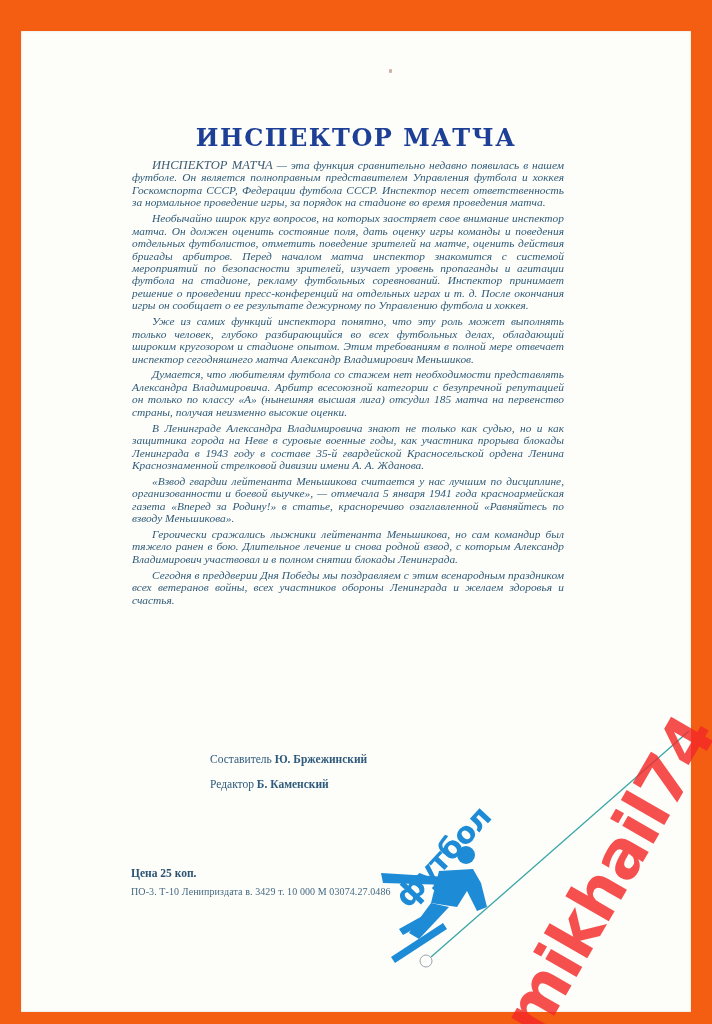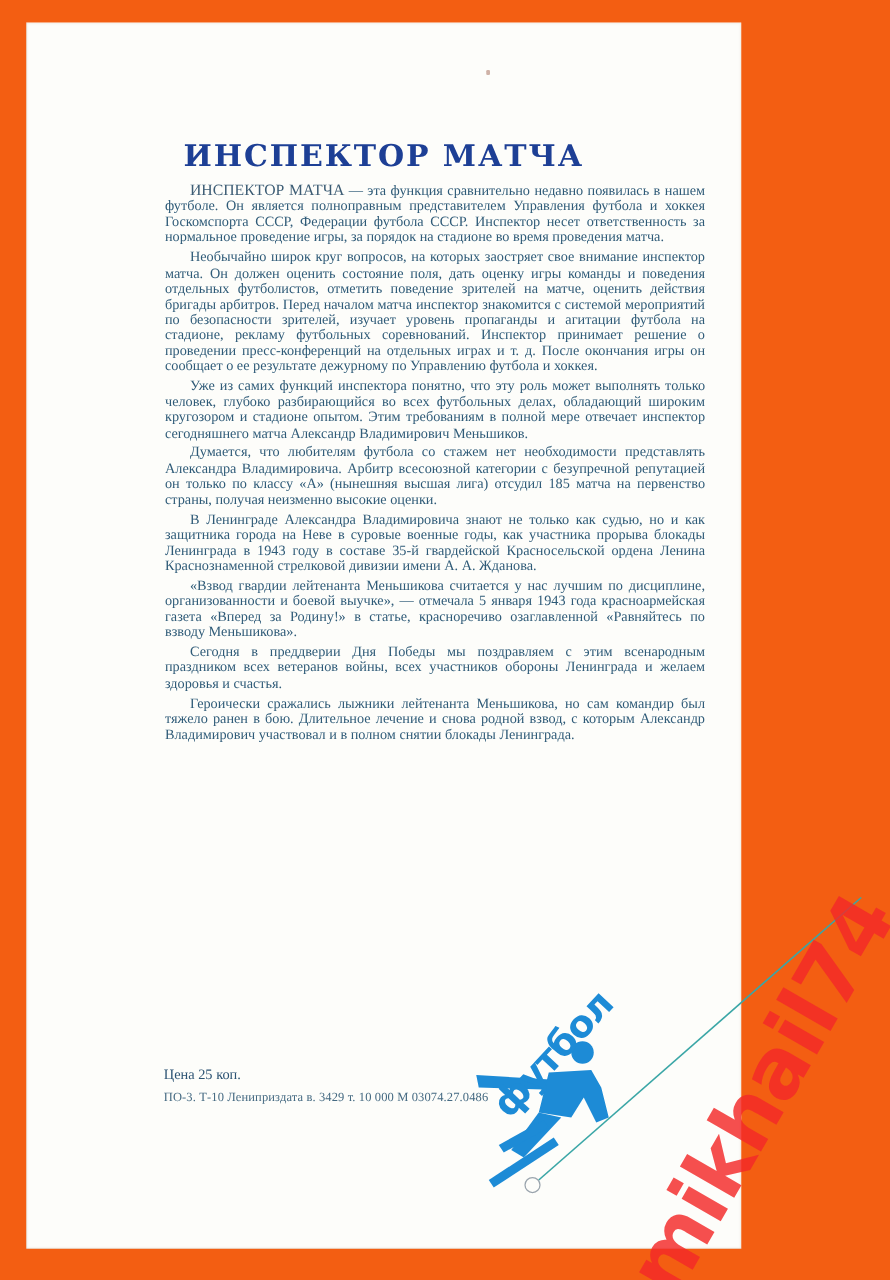--- a/index.html
+++ b/index.html
@@ -10,22 +10,22 @@
     overflow: hidden;
     background: #f35e12;
   }
   body {
     position: relative;
     font-family: "Liberation Serif", "DejaVu Serif", serif;
   }
   .sheet {
     position: absolute;
     left: 21px;
-    top: 18px;
-    width: 572px;
+    top: 31px;
+    width: 670px;
     height: 981px;
     background: #fdfdfa;
     box-shadow: inset 0 0 2px rgba(120,90,60,0.25);
   }
   .title {
     position: absolute;
     left: 0;
     top: 92px;
     width: 100%;
     text-align: center;
@@ -42,20 +42,21 @@
     top: 128px;
     width: 432px;
     color: #2f5b78;
     font-size: 11.4px;
     line-height: 12.45px;
     text-align: justify;
   }
   .body-text p {
     margin: 0 0 3.4px 0;
     text-indent: 20px;
+    font-style: italic;
   }
   .body-text p .lead {
     color: #3c5c74;
     font-size: 12.6px;
   }
   .credits {
     position: absolute;
     left: 189px;
     top: 722px;
     color: #2e5a7c;
@@ -64,21 +65,21 @@
   .credit-line {
     margin: 0 0 13px 0;
     white-space: nowrap;
   }
   .credit-line .name { font-weight: bold; }
   .price {
     position: absolute;
     left: 110px;
     top: 836px;
     color: #2c5373;
-    font-weight: normal;
+    font-weight: bold;
     font-size: 11.5px;
     white-space: nowrap;
   }
   .print-info {
     position: absolute;
     left: 110px;
     top: 855px;
     color: #456a82;
     font-size: 10px;
     white-space: nowrap;
@@ -134,25 +135,35 @@
   <div class="speck" style="left:368px; top:38px;"></div>
 
   <h1 class="title">ИНСПЕКТОР МАТЧА</h1>
 
   <div class="body-text">
     <p><span class="lead">ИНСПЕКТОР МАТЧА</span><span> — эта функция сравнительно недавно появилась в нашем футболе. Он является полноправным представителем Управления футбола и хоккея Госкомспорта СССР, Федерации футбола СССР. Инспектор несет ответственность за нормальное проведение игры, за порядок на стадионе во время проведения матча.</span></p>
     <p>Необычайно широк круг вопросов, на которых заостряет свое внимание инспектор матча. Он должен оценить состояние поля, дать оценку игры команды и поведения отдельных футболистов, отметить поведение зрителей на матче, оценить действия бригады арбитров. Перед началом матча инспектор знакомится с системой мероприятий по безопасности зрителей, изучает уровень пропаганды и агитации футбола на стадионе, рекламу футбольных соревнований. Инспектор принимает решение о проведении пресс-конференций на отдельных играх и т. д. После окончания игры он сообщает о ее результате дежурному по Управлению футбола и хоккея.</p>
     <p>Уже из самих функций инспектора понятно, что эту роль может выполнять только человек, глубоко разбирающийся во всех футбольных делах, обладающий широким кругозором и стадионе опытом. Этим требованиям в полной мере отвечает инспектор сегодняшнего матча Александр Владимирович Меньшиков.</p>
     <p>Думается, что любителям футбола со стажем нет необходимости представлять Александра Владимировича. Арбитр всесоюзной категории с безупречной репутацией он только по классу «А» (нынешняя высшая лига) отсудил 185 матча на первенство страны, получая неизменно высокие оценки.</p>
     <p>В Ленинграде Александра Владимировича знают не только как судью, но и как защитника города на Неве в суровые военные годы, как участника прорыва блокады Ленинграда в 1943 году в составе 35-й гвардейской Красносельской ордена Ленина Краснознаменной стрелковой дивизии имени А. А. Жданова.</p>
-    <p>«Взвод гвардии лейтенанта Меньшикова считается у нас лучшим по дисциплине, организованности и боевой выучке», — отмечала 5 января 1943 года красноармейская газета «Вперед за Родину!» в статье, красноречиво озаглавленной «Равняйтесь по взводу Меньшикова».</p>
+    <p>«Взвод гвардии лейтенанта Меньшикова считается у нас лучшим по дисциплине, организованности и боевой выучке», — отмечала 5 января 1941 года красноармейская газета «Вперед за Родину!» в статье, красноречиво озаглавленной «Равняйтесь по взводу Меньшикова».</p>
+    <p>Героически сражались лыжники лейтенанта Меньшикова, но сам командир был тяжело ранен в бою. Длительное лечение и снова родной взвод, с которым Александр Владимирович участвовал и в полном снятии блокады Ленинграда.</p>
     <p>Сегодня в преддверии Дня Победы мы поздравляем с этим всенародным праздником всех ветеранов войны, всех участников обороны Ленинграда и желаем здоровья и счастья.</p>
-    <p>Героически сражались лыжники лейтенанта Меньшикова, но сам командир был тяжело ранен в бою. Длительное лечение и снова родной взвод, с которым Александр Владимирович участвовал и в полном снятии блокады Ленинграда.</p>
   </div>
 
+  <div class="credits">
+    <div class="credit-line">
+      <span>Составитель</span>
+      <span class="name">Ю. Бржежинский</span>
+    </div>
+    <div class="credit-line">
+      <span>Редактор</span>
+      <span class="name">Б. Каменский</span>
+    </div>
+  </div>
 
   <div class="price">Цена 25 коп.</div>
   <div class="print-info">ПО-3. Т-10 Лениприздата в. 3429 т. 10 000 М 03074.27.0486</div>
 
   <svg style="position:absolute; left:0; top:0; width:670px; height:981px; pointer-events:none;">
     <line x1="410" y1="926" x2="668" y2="700" stroke="#3aa6a6" stroke-width="1.3"></line>
   </svg>
 
   <svg class="logo" viewBox="0 0 210 170">
     <g fill="#1d8bd6">

